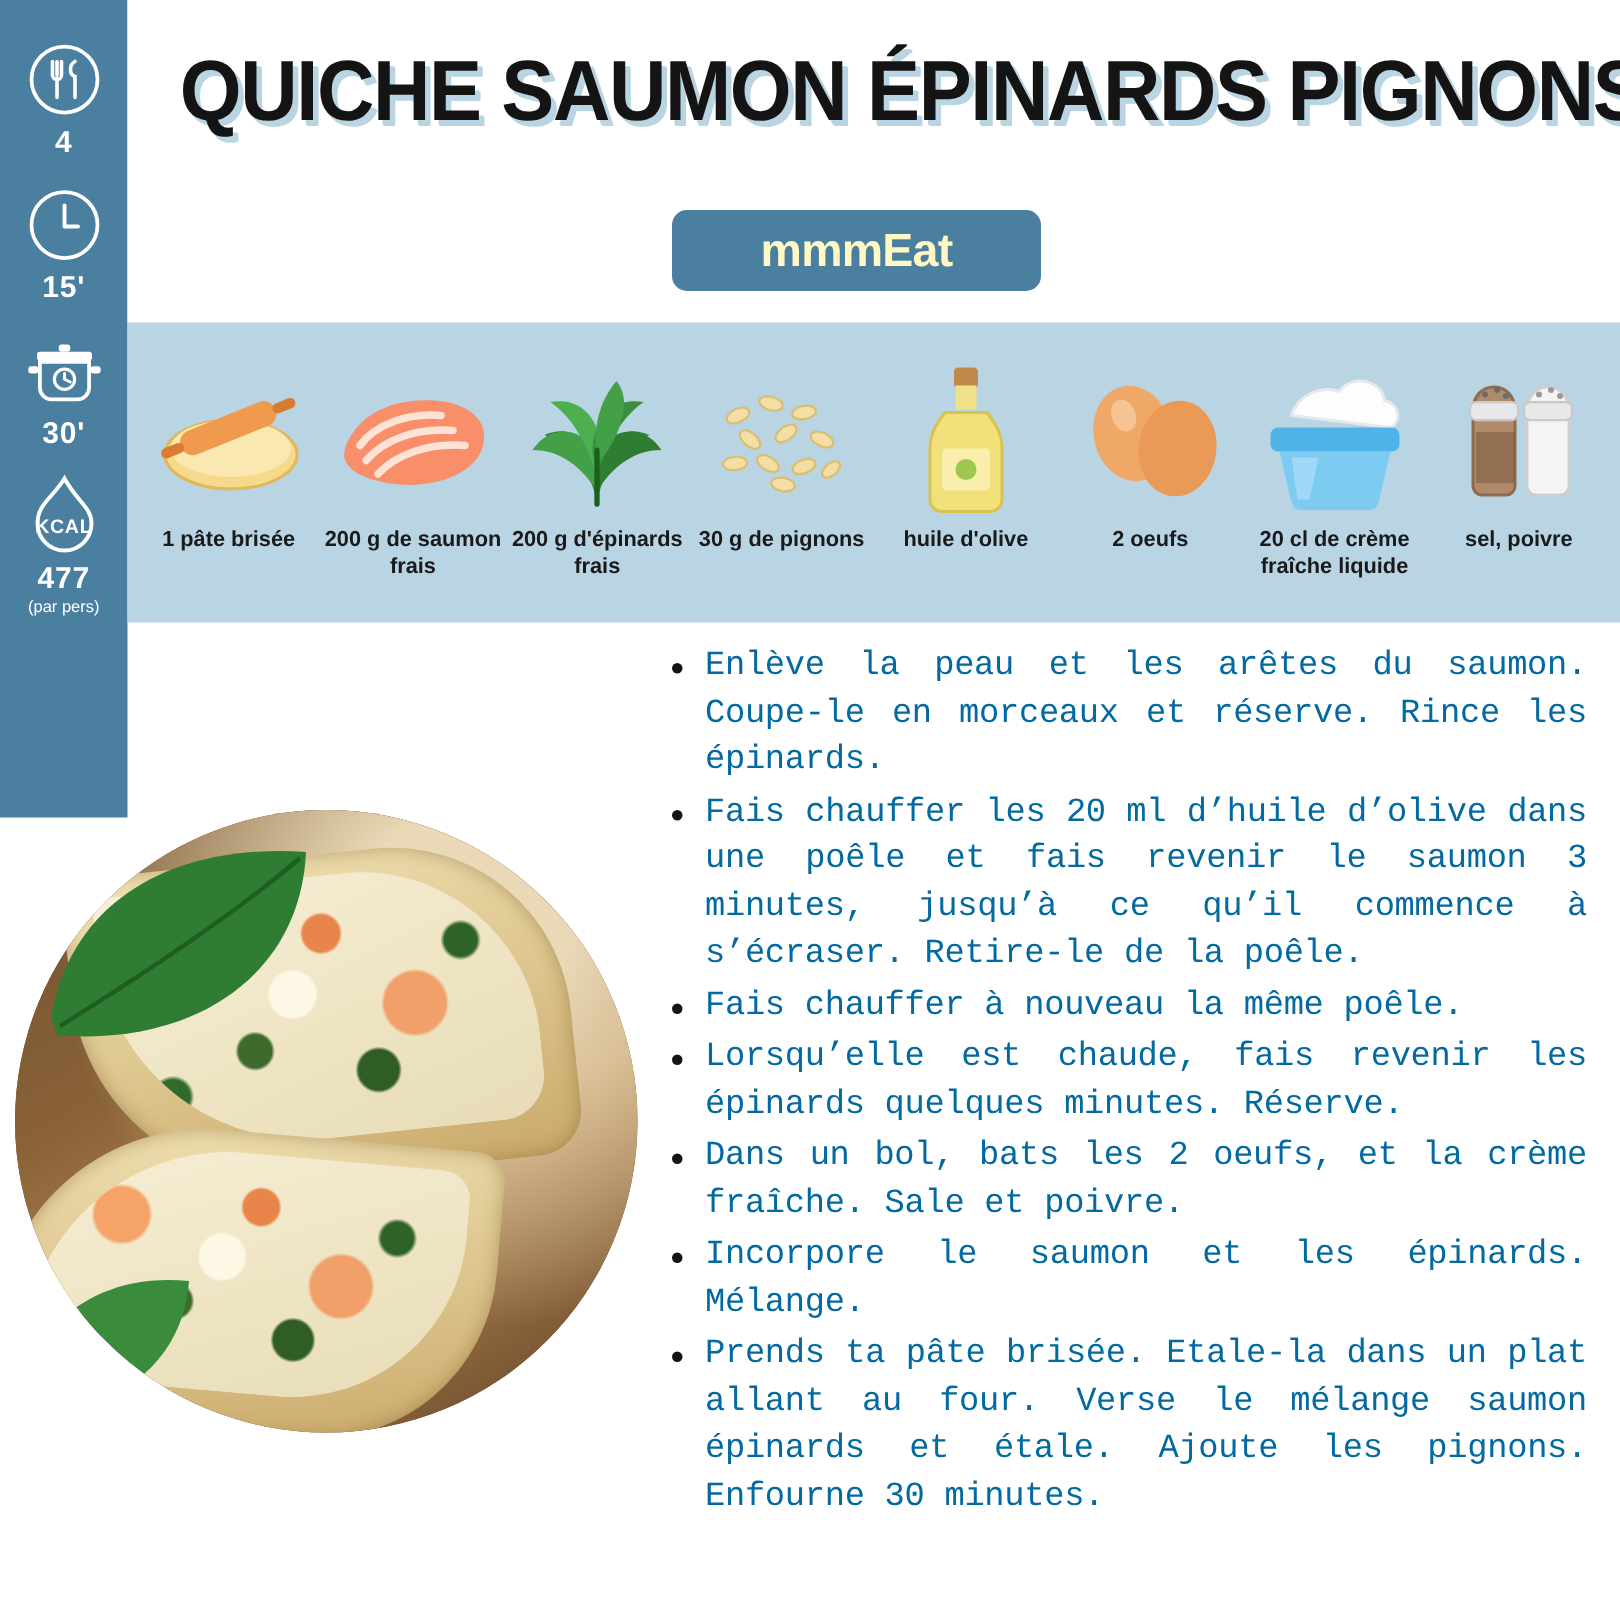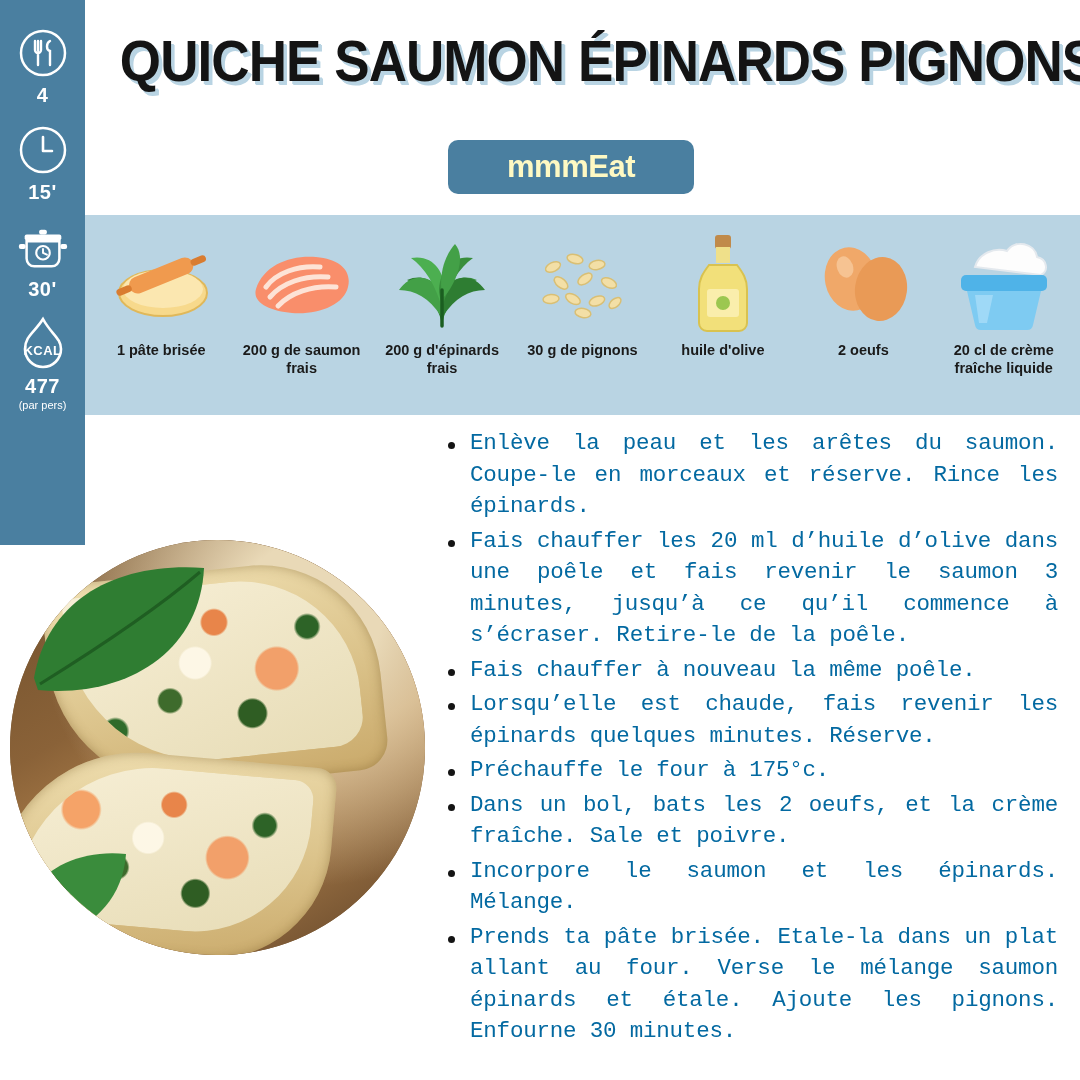--- a/index.html
+++ b/index.html
@@ -52,21 +52,21 @@
   }
   #brand-text {
     color:#fef9c3; font-weight:bold; font-size:31px; letter-spacing:-0.5px;
   }
 
   
   #ingredients {
     position:absolute; left:85px; top:215px; width:995px; height:200px;
     background:#b9d4e3;
     display:flex; align-items:flex-start; justify-content:space-between;
-    padding:10px 6px 0 6px;
+    padding:20px 6px 0 6px;
   }
   .ing {
     flex:1 1 0;
     display:flex; flex-direction:column; align-items:center;
     padding:0 2px;
   }
   .ing-art { height:112px; display:flex; align-items:center; justify-content:center; }
   .ing-label {
     margin-top:4px;
     font-size:14.5px; font-weight:bold; color:#1a1a1a;
@@ -304,20 +304,42 @@
       <svg width="118" height="108" viewBox="0 0 118 108">
         <path d="M30 40 c4 -14 20 -20 32 -16 c8 -12 28 -8 30 6 c10 2 12 14 4 18 z" fill="#fdfdfd" stroke="#e4e9ee" stroke-width="2"></path>
         <rect x="16" y="48" width="86" height="16" rx="5" fill="#4fb3e8"></rect>
         <path d="M22 64 h74 l-8 34 a6 6 0 0 1 -6 5 h-46 a6 6 0 0 1 -6 -5 z" fill="#7ecbf2"></path>
         <path d="M30 68 h18 l-6 28 h-8 z" fill="#a8dcf7" opacity=".8"></path>
       </svg>
     </div>
     <div class="ing-label">20 cl de crème fraîche liquide</div>
   </div>
 
+  <div class="ing">
+    <div class="ing-art">
+      <svg width="110" height="106" viewBox="0 0 110 106">
+        <g>
+          <path d="M24 36 c0 -10 6 -16 14 -16 c8 0 14 6 14 16 v50 a6 6 0 0 1 -6 6 h-16 a6 6 0 0 1 -6 -6 z" fill="#b08b6a" stroke="#8d6c4e" stroke-width="2"></path>
+          <rect x="22" y="30" width="32" height="12" rx="4" fill="#e8e8e8" stroke="#c9c9c9" stroke-width="1.5"></rect>
+          <circle cx="32" cy="25" r="2" fill="#6b6b6b"></circle>
+            <circle cx="40" cy="22" r="2" fill="#6b6b6b"></circle>
+            <circle cx="46" cy="26" r="2" fill="#6b6b6b"></circle>
+          <rect x="26" y="50" width="26" height="34" fill="#7a5a3c" opacity=".55"></rect>
+        </g>
+        <g>
+          <path d="M60 36 c0 -10 6 -16 14 -16 c8 0 14 6 14 16 v50 a6 6 0 0 1 -6 6 h-16 a6 6 0 0 1 -6 -6 z" fill="#f4f4f4" stroke="#cfcfcf" stroke-width="2"></path>
+          <rect x="58" y="30" width="32" height="12" rx="4" fill="#e8e8e8" stroke="#c9c9c9" stroke-width="1.5"></rect>
+          <circle cx="68" cy="25" r="2" fill="#9a9a9a"></circle>
+            <circle cx="76" cy="22" r="2" fill="#9a9a9a"></circle>
+            <circle cx="82" cy="26" r="2" fill="#9a9a9a"></circle>
+        </g>
+      </svg>
+    </div>
+    <div class="ing-label">sel, poivre</div>
+  </div>
 
 </div>
 
 <div id="photo">
   <div class="p-bg"></div>
   <div class="slice" id="slice1">
       <div class="filling"></div>
     </div>
   <div class="slice" id="slice2">
       <div class="filling"></div>
@@ -330,18 +352,17 @@
     <path d="M4 96 C10 40 58 8 116 14 C112 72 62 104 6 102 z" fill="#3a8c3c"></path>
   </svg>
 </div>
 
 <div id="steps">
   <ul>
     <li>Enlève la peau et les arêtes du saumon. Coupe-le en morceaux et réserve. Rince les épinards.</li>
     <li>Fais chauffer les 20 ml d’huile d’olive dans une poêle et fais revenir le saumon 3 minutes, jusqu’à ce qu’il commence à s’écraser. Retire-le de la poêle.</li>
     <li>Fais chauffer à nouveau la même poêle.</li>
     <li>Lorsqu’elle est chaude, fais revenir les épinards quelques minutes. Réserve.</li>
-    <li>Préchauffe le four à 175°c.</li>
     <li>Dans un bol, bats les 2 oeufs, et la crème fraîche. Sale et poivre.</li>
     <li>Incorpore le saumon et les épinards. Mélange.</li>
     <li>Prends ta pâte brisée. Etale-la dans un plat allant au four. Verse le mélange saumon épinards et étale. Ajoute les pignons. Enfourne 30 minutes.</li>
   </ul>
 </div>
 
 </body></html>

